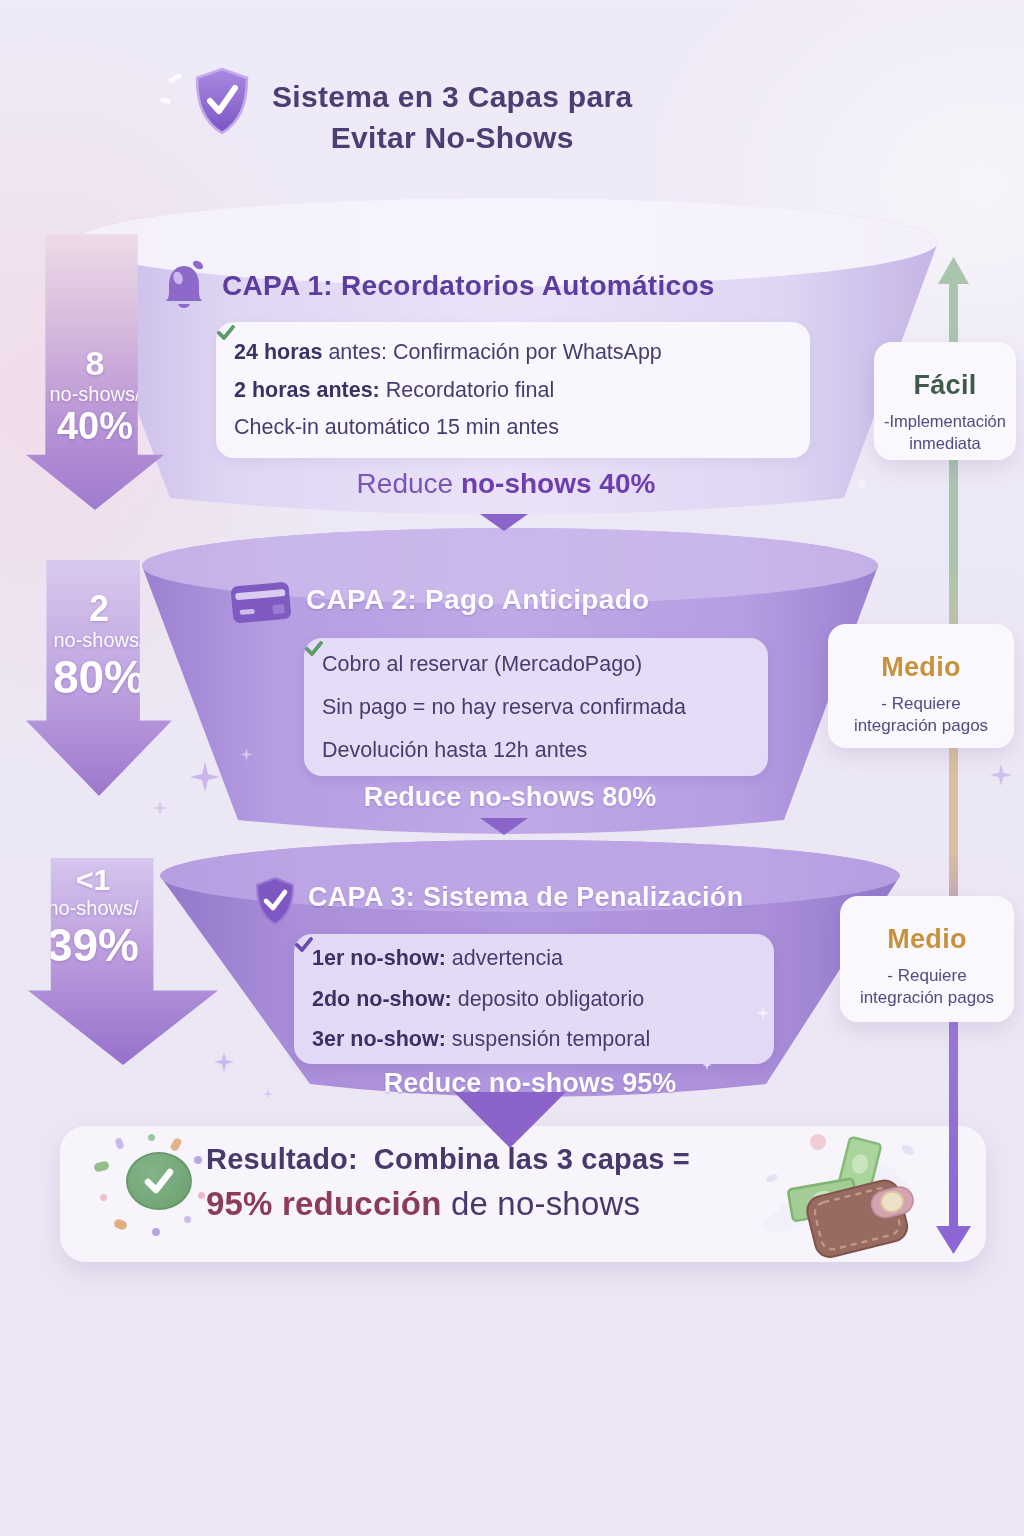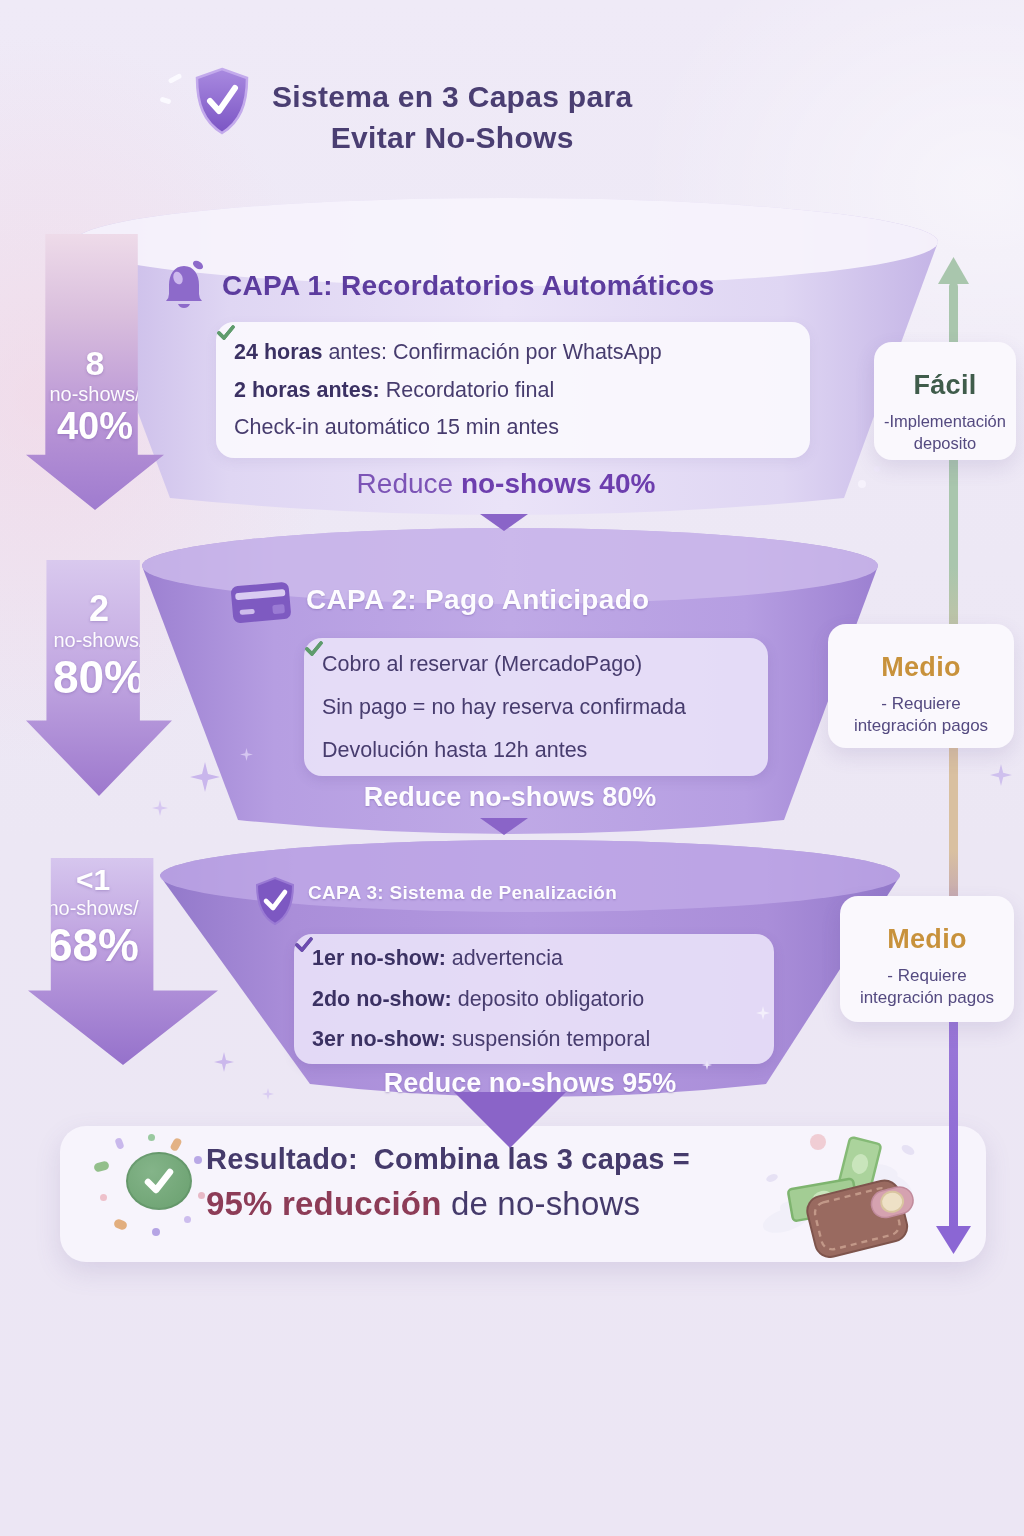--- a/index.html
+++ b/index.html
@@ -221,21 +221,21 @@
         </defs>
       <path d="M2 38 A370 36 0 0 1 742 38 L608 246 Q372 272 152 246 Z" fill="url(#g3)"></path>
       <ellipse cx="372" cy="38" rx="370" ry="36" fill="#c2abe8" opacity=".75"></ellipse>
     </svg>
     <div class="inner">
       <svg style="position:absolute;left:94px;top:38px;" width="46" height="50" viewBox="0 0 46 50">
         <path d="M23 2 L41 9 C41 28 36 41 23 48 C10 41 5 28 5 9 Z" fill="#7d58c2" stroke="#9a7ad4" stroke-width="2"></path>
         <polyline points="14,25 21,32 33,16" fill="none" stroke="#ffffff" stroke-width="4.6" stroke-linecap="round" stroke-linejoin="round"></polyline>
       </svg>
       <div class="cap-head" style="left:150px;top:44px;">
-        <span class="txt h-white" style="font-size:19px;">CAPA 3: Sistema de Penalización</span>
+        <span class="txt h-white" style="font-size:27px;">CAPA 3: Sistema de Penalización</span>
       </div>
       <div class="bullet-box bb2" style="left:136px;top:96px;width:480px;height:130px;">
         <div class="row">
           <svg class="chk" width="20" height="20" viewBox="0 0 20 20">
               <polyline points="3,11 8,16 17,5" fill="none" stroke="#5f9c6d" stroke-width="3.4" stroke-linecap="round" stroke-linejoin="round"></polyline>
             </svg>
           <span><b>1er no-show:</b><span> advertencia</span></span>
         </div>
         <div class="row">
           <svg class="chk" width="20" height="20" viewBox="0 0 20 20">
@@ -268,31 +268,31 @@
     <div class="stat-text" style="top:30px;">
       <div class="stat-count" style="font-size:36px;">2</div>
       <div class="stat-unit">no-shows/</div>
       <div class="stat-pct" style="font-size:46px;">80%</div>
     </div>
   </div>
   <div class="stat-arrow arr3" style="left:28px;top:858px;width:190px;height:207px;">
     <div class="stat-text" style="top:6px;left:-8px;right:52px;">
       <div class="stat-count" style="font-size:30px;">&lt;1</div>
       <div class="stat-unit">no-shows/</div>
-      <div class="stat-pct" style="font-size:46px;">68%</div>
+      <div class="stat-pct" style="font-size:46px;">39%</div>
     </div>
   </div>
 
   <div class="vhead-up"></div>
   <div class="vline"></div>
   <div class="vhead-down"></div>
 
   <div class="diff-box" style="left:874px;top:342px;width:142px;height:118px;">
     <div class="diff-level lv-green">Fácil</div>
-    <div class="diff-note" style="width:126px;">-Implementación deposito</div>
+    <div class="diff-note" style="width:126px;">-Implementación inmediata</div>
   </div>
   <div class="diff-box" style="left:828px;top:624px;width:186px;height:124px;">
     <div class="diff-level lv-gold">Medio</div>
     <div class="diff-note" style="width:150px;font-size:17px;">- Requiere integración pagos</div>
   </div>
   <div class="diff-box" style="left:840px;top:896px;width:174px;height:126px;">
     <div class="diff-level lv-gold">Medio</div>
     <div class="diff-note" style="width:150px;font-size:17px;">- Requiere integración pagos</div>
   </div>
 

